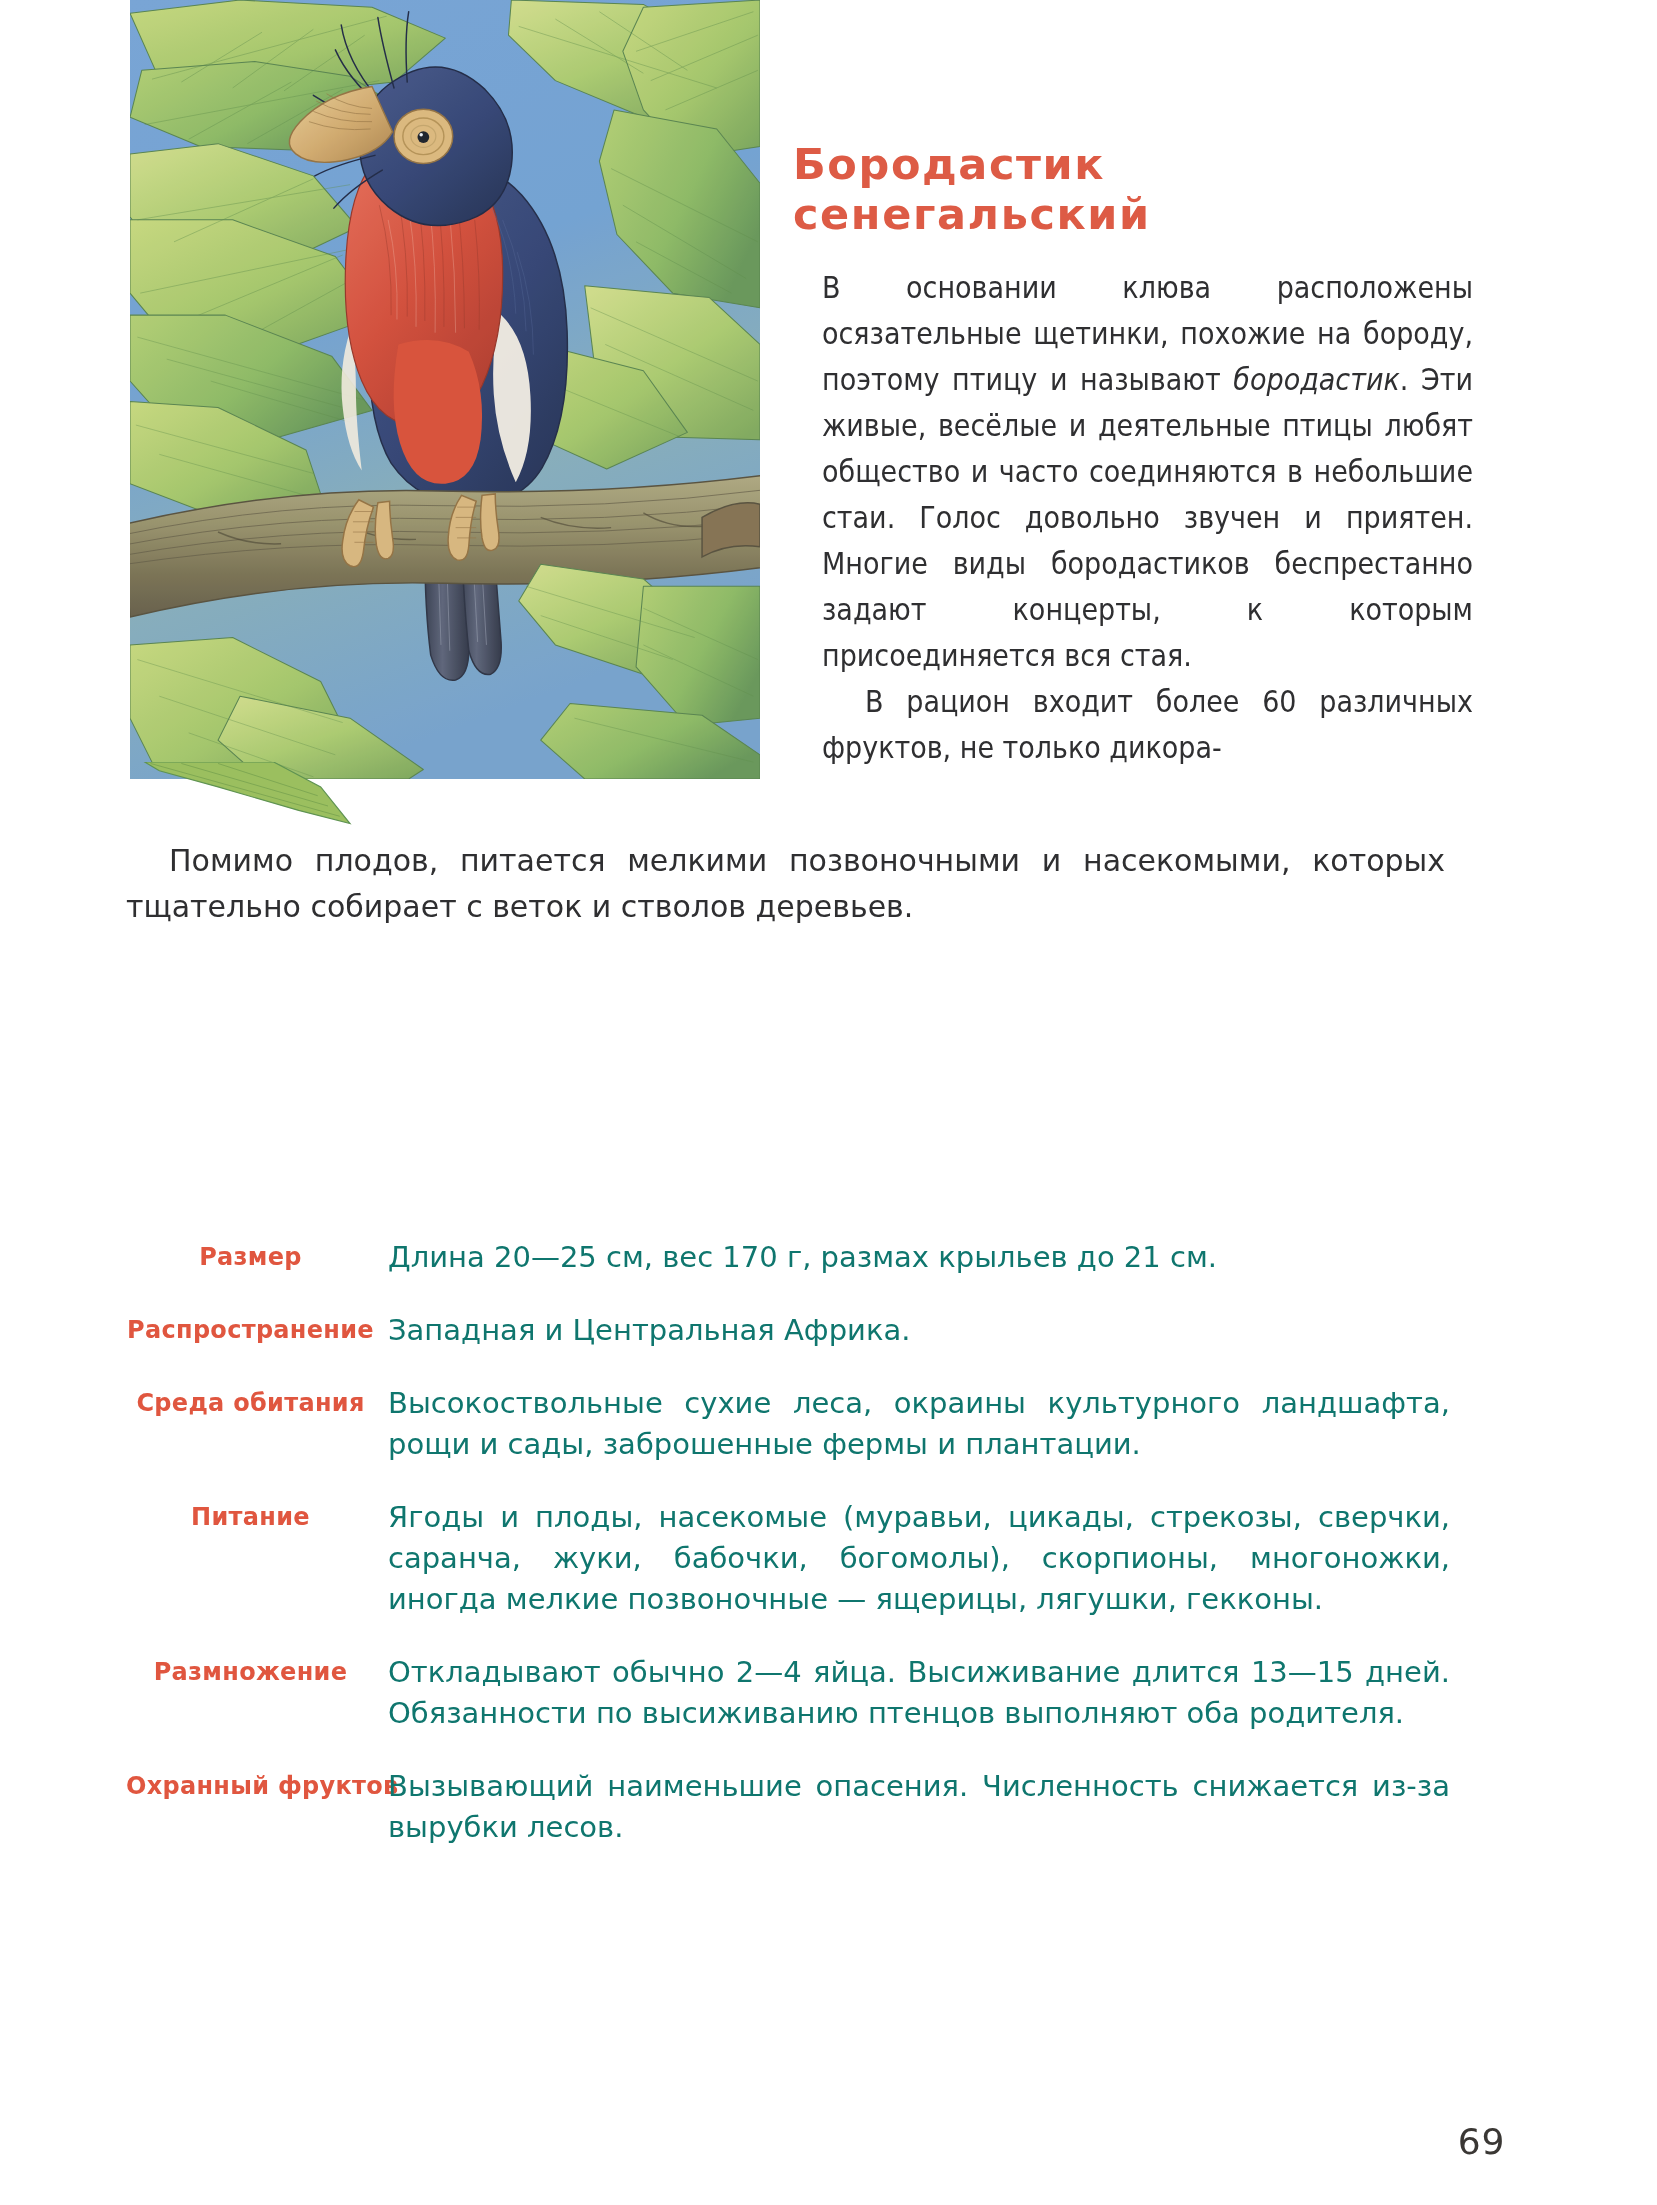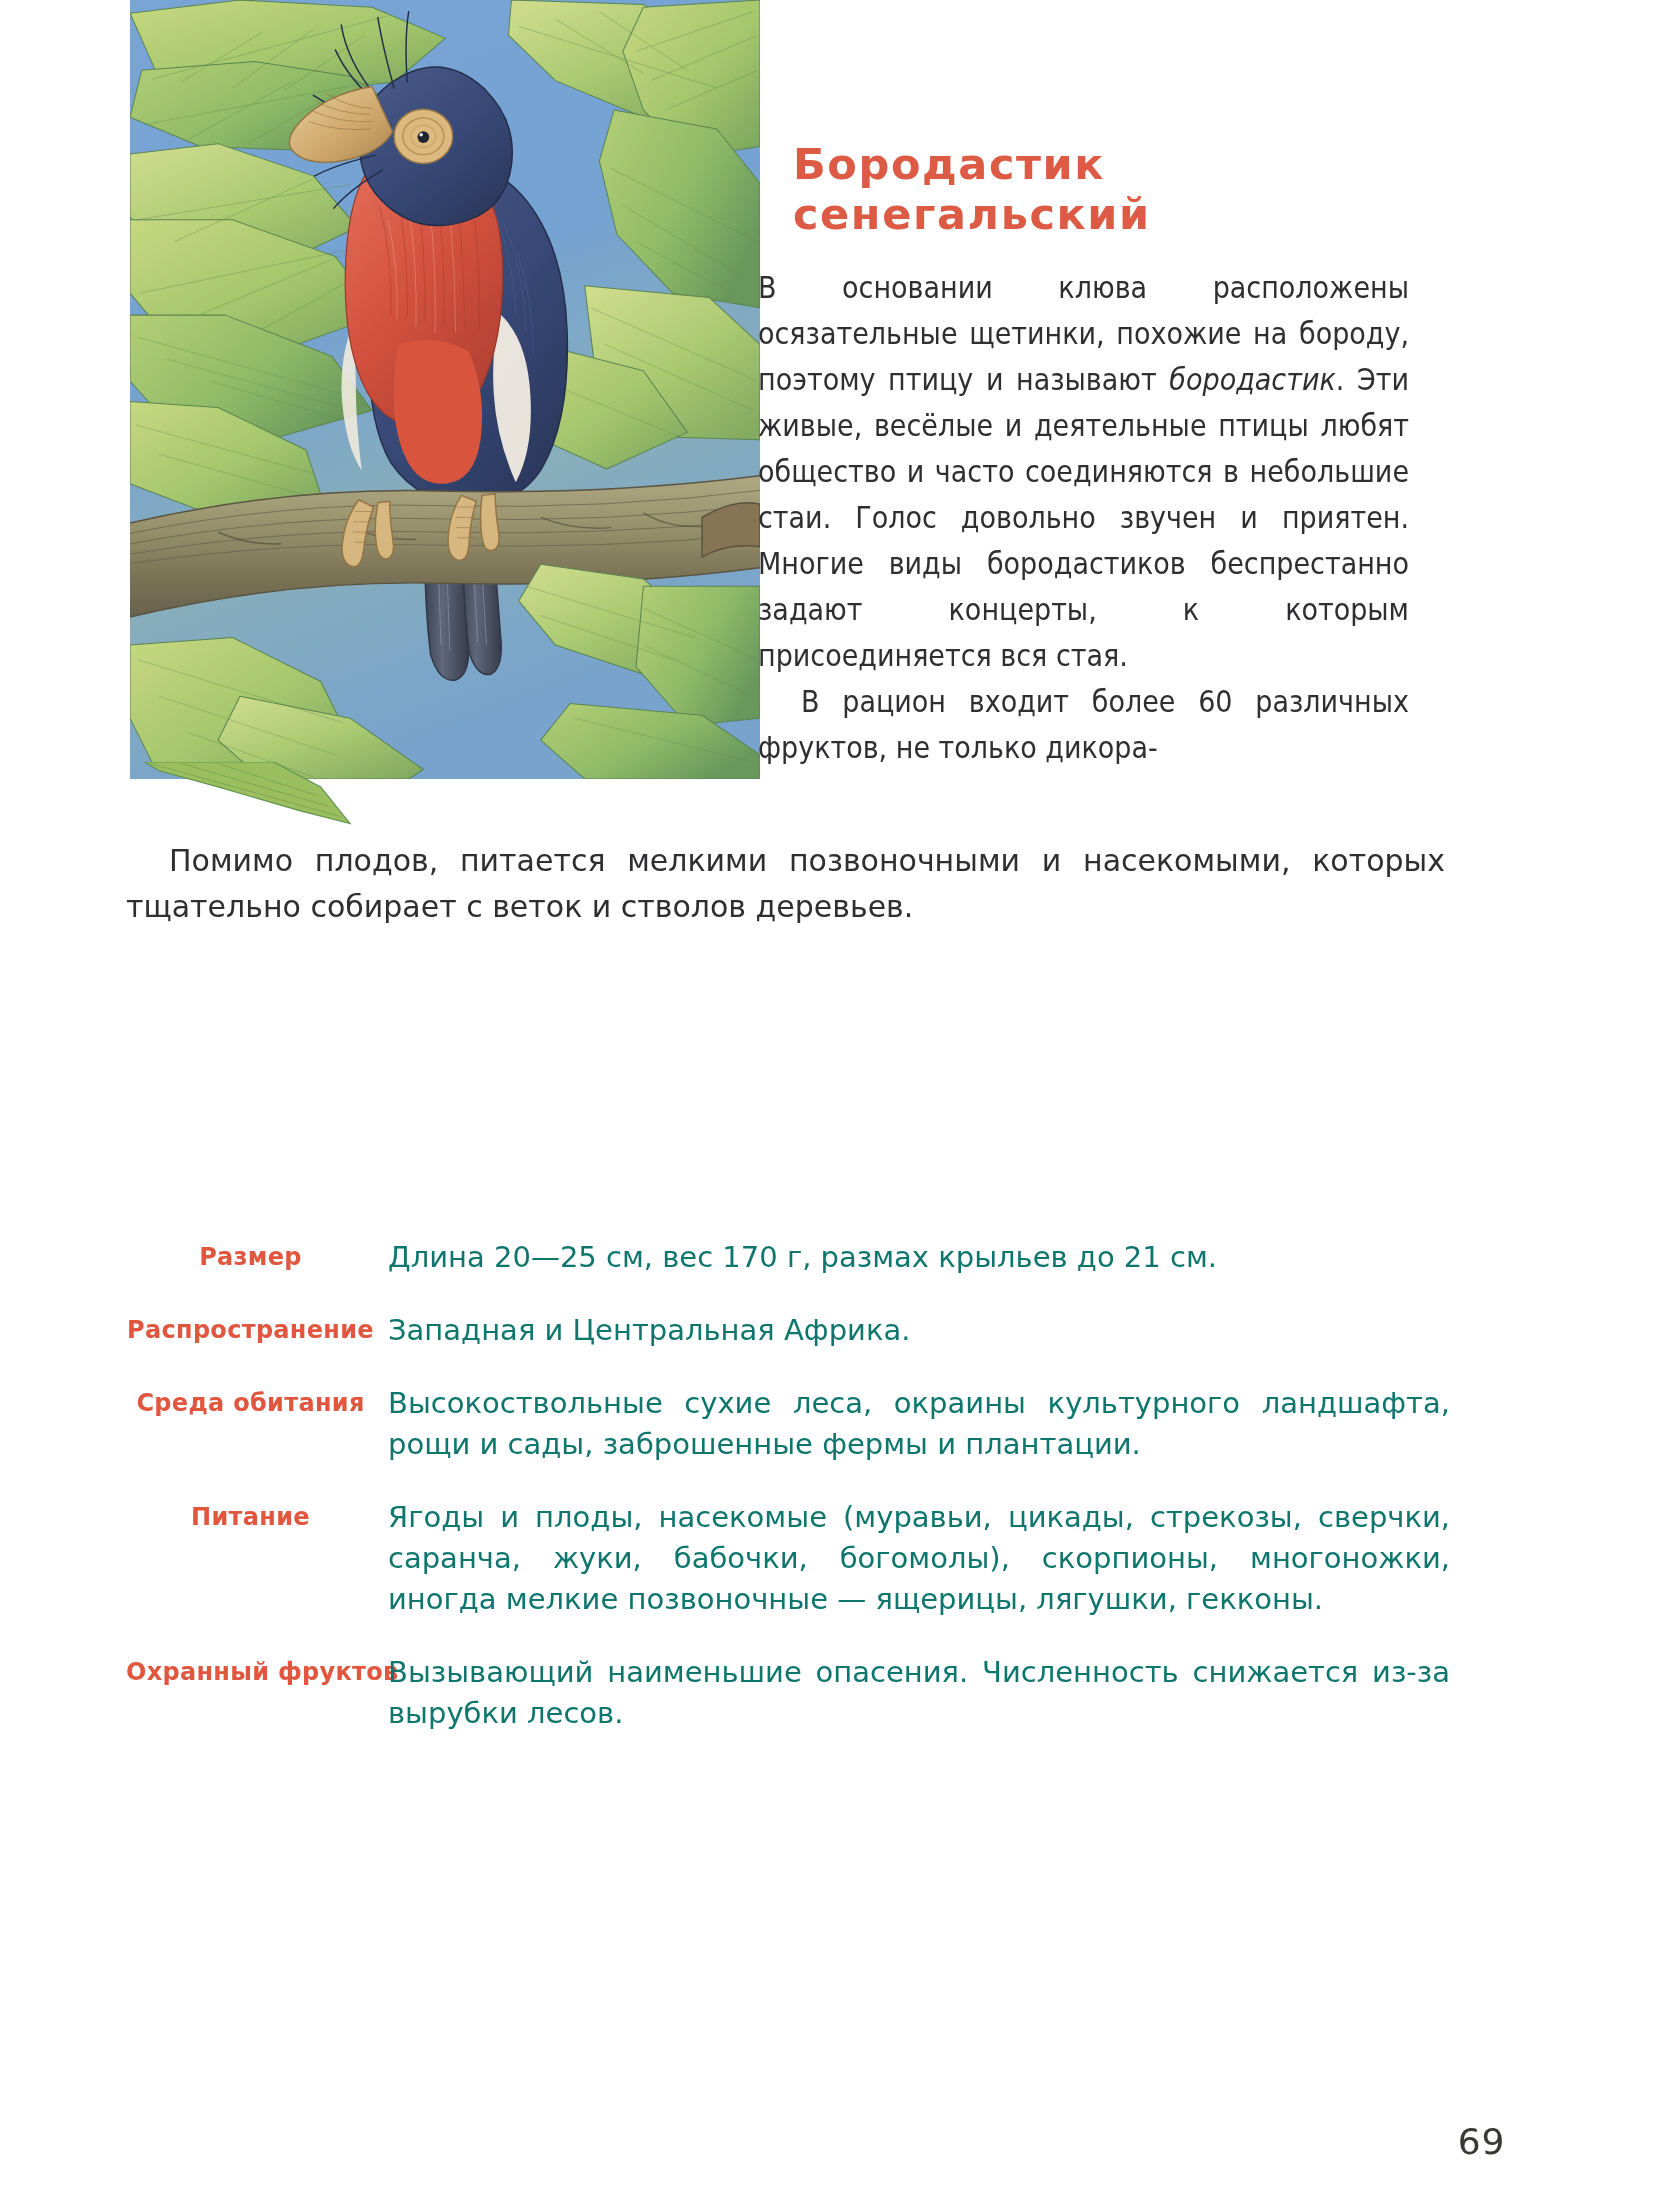--- a/index.html
+++ b/index.html
@@ -56,21 +56,21 @@
     font-family: "DejaVu Sans", sans-serif;
     font-weight: 700;
     font-size: 43px;
     line-height: 1.16;
     letter-spacing: 1.6px;
   }
 
   
   .intro-col {
     position: absolute;
-    left: 758px;
+    left: 822px;
     top: 265px;
     width: 651px;
     color: #2f2f31;
     font-size: 30px;
     line-height: 46px;
     text-align: justify;
     font-stretch: condensed;
   }
   .intro-col p { margin: 0; }
   .intro-col p.indent { text-indent: 43px; }
@@ -412,20 +412,24 @@
     <div class="fact-row">
       <div class="fact-label">Среда обитания</div>
       <div class="fact-value">Высокоствольные сухие леса, окраины культурного ландшафта, рощи и сады, заброшенные фермы и плантации.</div>
     </div>
 
     <div class="fact-row">
       <div class="fact-label">Питание</div>
       <div class="fact-value">Ягоды и плоды, насекомые (муравьи, цикады, стрекозы, сверчки, саранча, жуки, бабочки, богомолы), скорпионы, многоножки, иногда мелкие позвоночные — ящерицы, лягушки, гекконы.</div>
     </div>
 
+    <div class="fact-row">
+      <div class="fact-label">Размножение</div>
+      <div class="fact-value">Откладывают обычно 2—4 яйца. Высиживание длится 13—15 дней. Обязанности по высиживанию птенцов выполняют оба родителя.</div>
+    </div>
 
     <div class="fact-row">
       <div class="fact-label">Охранный фруктов</div>
       <div class="fact-value">Вызывающий наименьшие опасения. Численность снижается из-за вырубки лесов.</div>
     </div>
 
   </div>
 
   <div class="folio">69</div>
 

